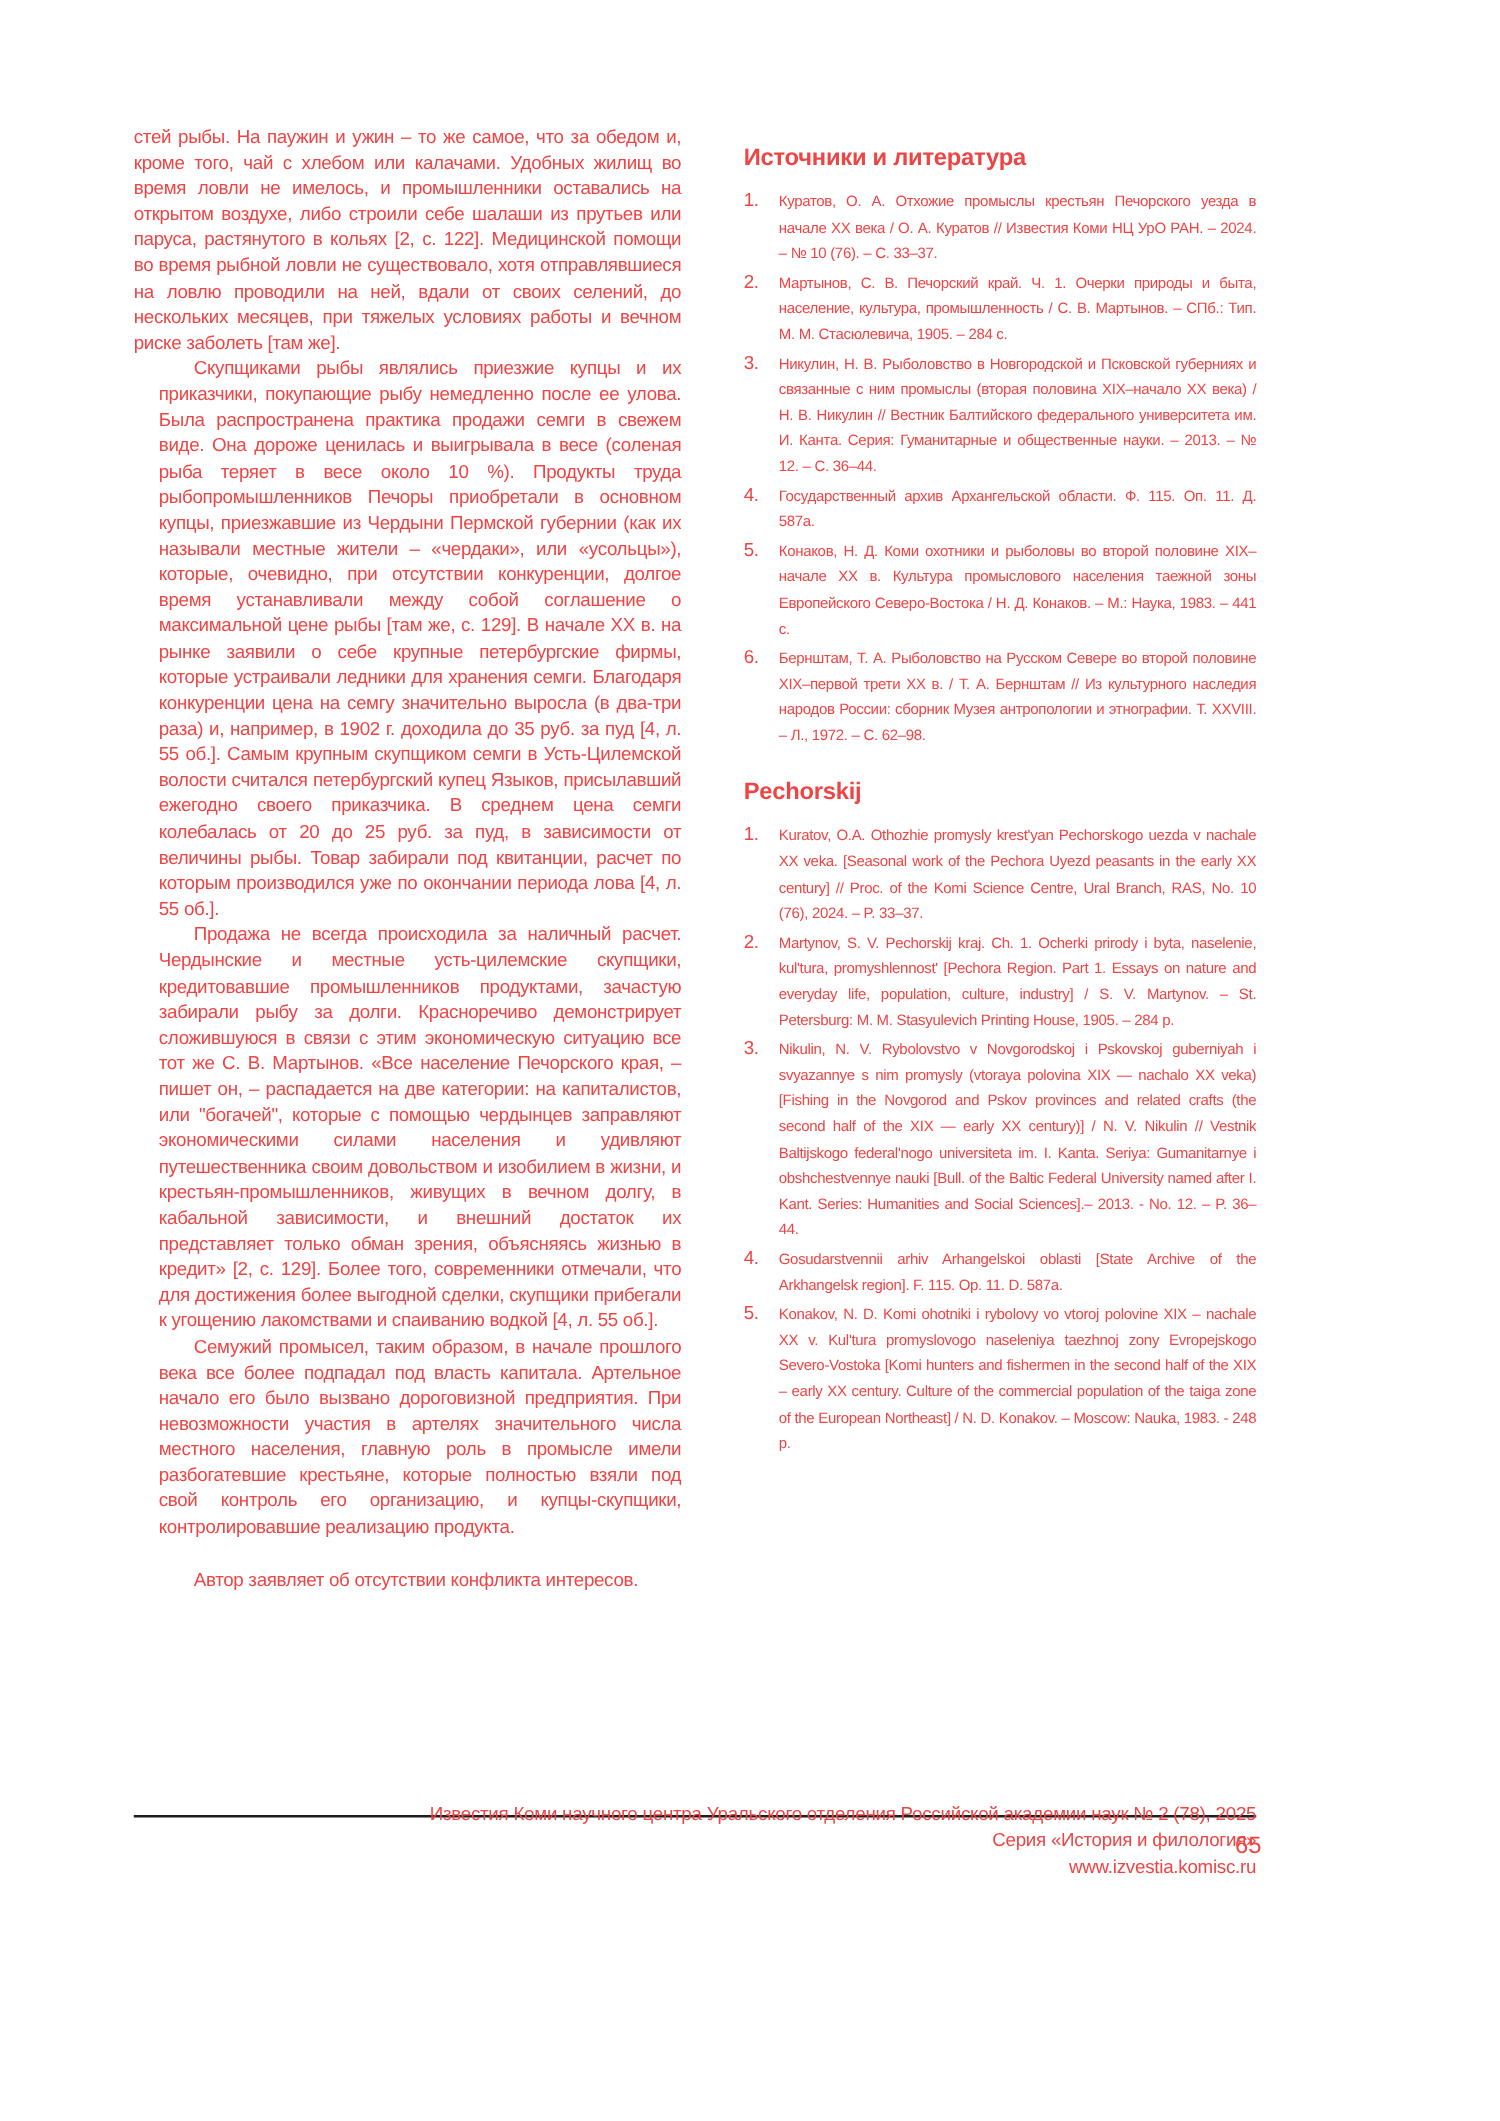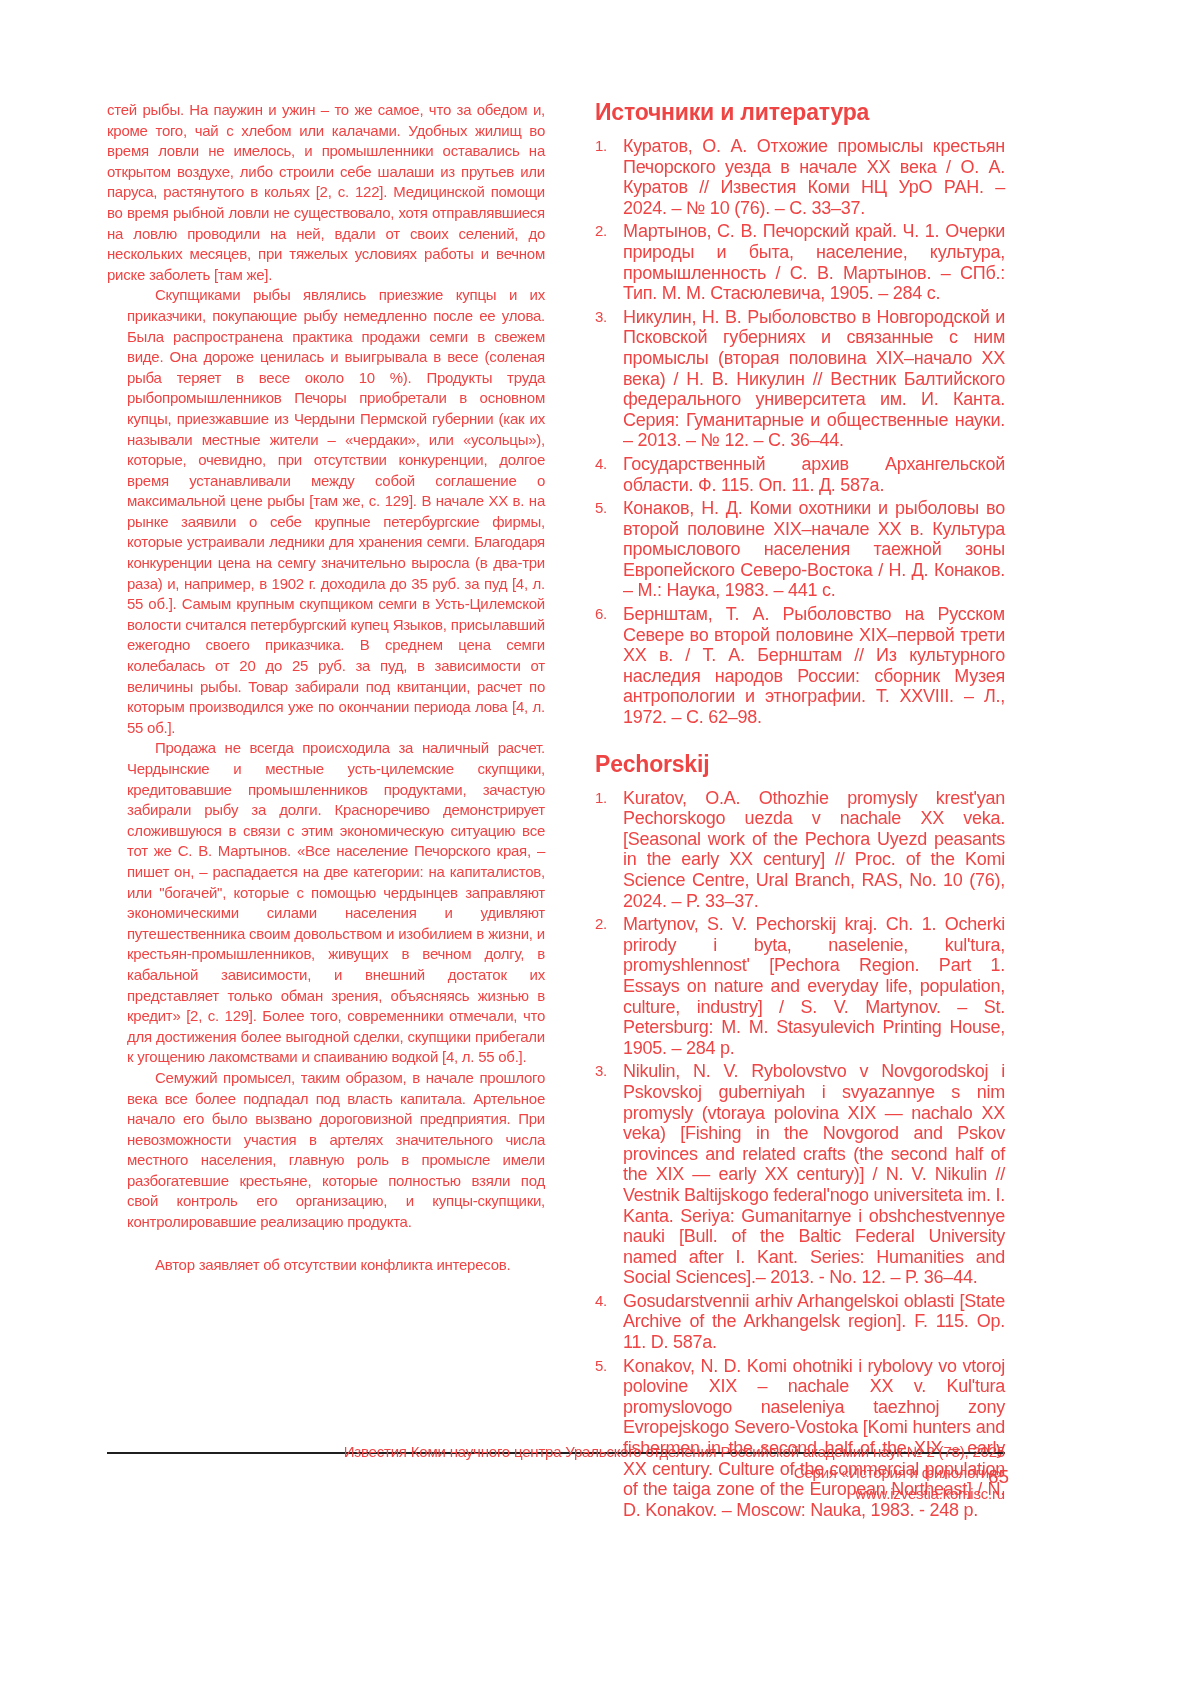--- a/index.html
+++ b/index.html
@@ -28,41 +28,41 @@
     font-size: 15px;
     line-height: 20.6px;
     text-align: justify;
     letter-spacing: -0.25px;
     hyphens: auto;
   }
   .col p.indent { text-indent: 28px; margin-left: 20px; }
   .col p.conflict { margin-top: 22px; }
 
   h2.sec-heading {
-    margin: 0 0 12px 0;
-    font-size: 23px;
+    margin: 15px 0 12px 0;
+    font-size: 19px;
     line-height: 24px;
     font-weight: bold;
     letter-spacing: -0.2px;
   }
   h2.refs-heading { margin-top: 24px; }
 
   .ref-item {
     display: flex;
     margin: 0 0 3px 0;
   }
   .ref-num {
     flex: 0 0 28px;
     font-size: 15px;
     line-height: 20.6px;
     letter-spacing: -0.25px;
   }
   .ref-text {
     flex: 1;
-    font-size: 18px;
+    font-size: 12px;
     line-height: 20.6px;
     text-align: justify;
     letter-spacing: -0.25px;
     hyphens: auto;
   }
 
   .footer-rule {
     position: absolute;
     left: 107px;
     top: 1452px;

